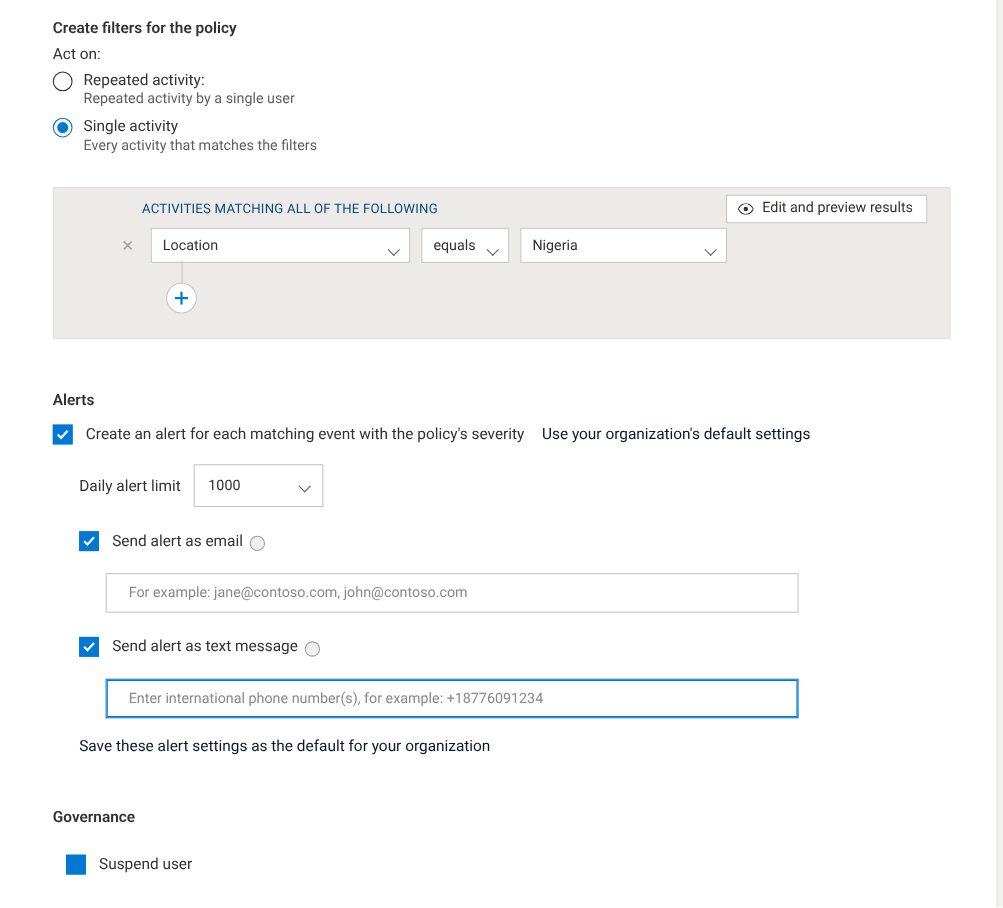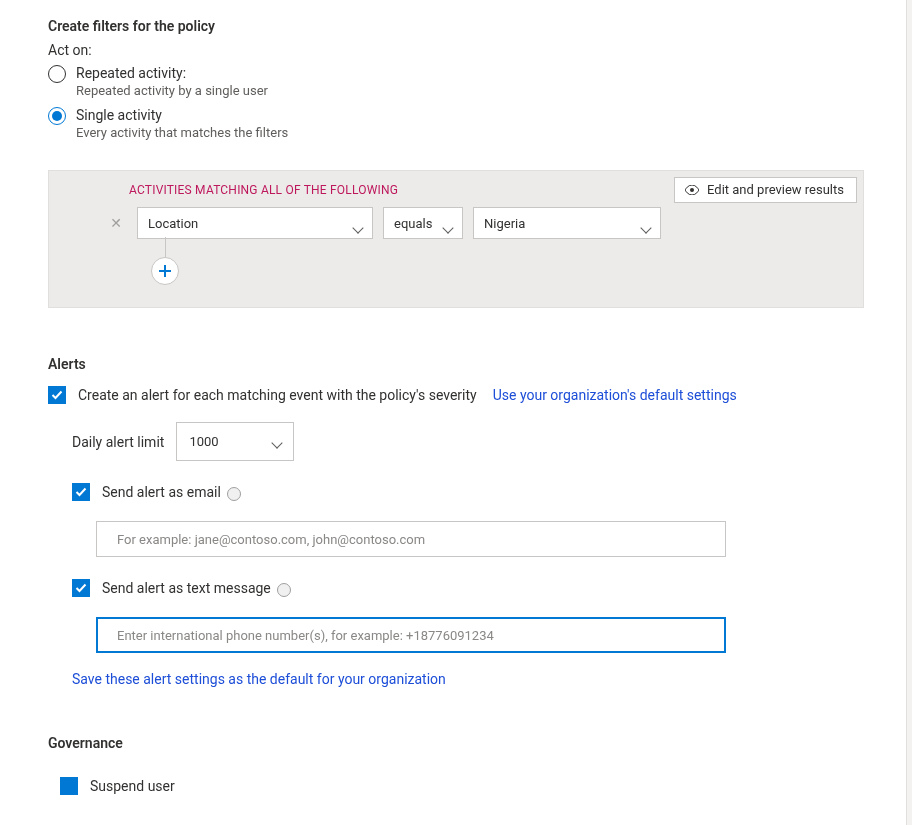--- a/index.html
+++ b/index.html
@@ -70,35 +70,35 @@
     padding: 0;
     position: relative;
   }
   .filter-header-row {
     position: relative;
     padding: 12px 18px 0 80px;
   }
   .edit-preview-btn {
     position: absolute;
     top: 6px;
-    right: 6px;
+    right: 20px;
     background: #fff;
     border: 1px solid #c8c6c4;
     padding: 4px 12px 5px 10px;
     font-size: 13px;
     display: inline-flex;
     align-items: center;
     gap: 8px;
     cursor: pointer;
     margin-left: 19px;
   }
   .filter-heading {
     font-size: 12px;
     letter-spacing: 0.2px;
-    color: #be185d;
+    color: #0c4a6e;
     font-weight: 400;
   }
   .filter-row {
     display: flex;
     align-items: center;
     padding: 10px 18px 0 60px;
     gap: 10px;
   }
   .remove-x {
     color: #a19f9d;
@@ -185,21 +185,21 @@
     justify-content: center;
     background: #fff;
     cursor: pointer;
   }
   .checkbox.checked {
     background: #0078d4;
     border-color: #0078d4;
   }
   .checkbox.checked svg { display: block; }
   .checkbox svg { display: none; }
-  .link { color: #1d4ed8; cursor: pointer; }
+  .link { color: #0f172a; cursor: pointer; }
   .alert-create-row .link { margin-left: 16px; }
 
   .indent-1 { margin-left: 24px; }
   .indent-2 { margin-left: 48px; }
 
   .daily-row { display: flex; align-items: center; margin-top: 18px; margin-bottom: 22px; }
   .daily-row .label { margin-right: 12px; }
   .select-ddl {
     background: #fff;
     border: 1px solid #c8c6c4;

